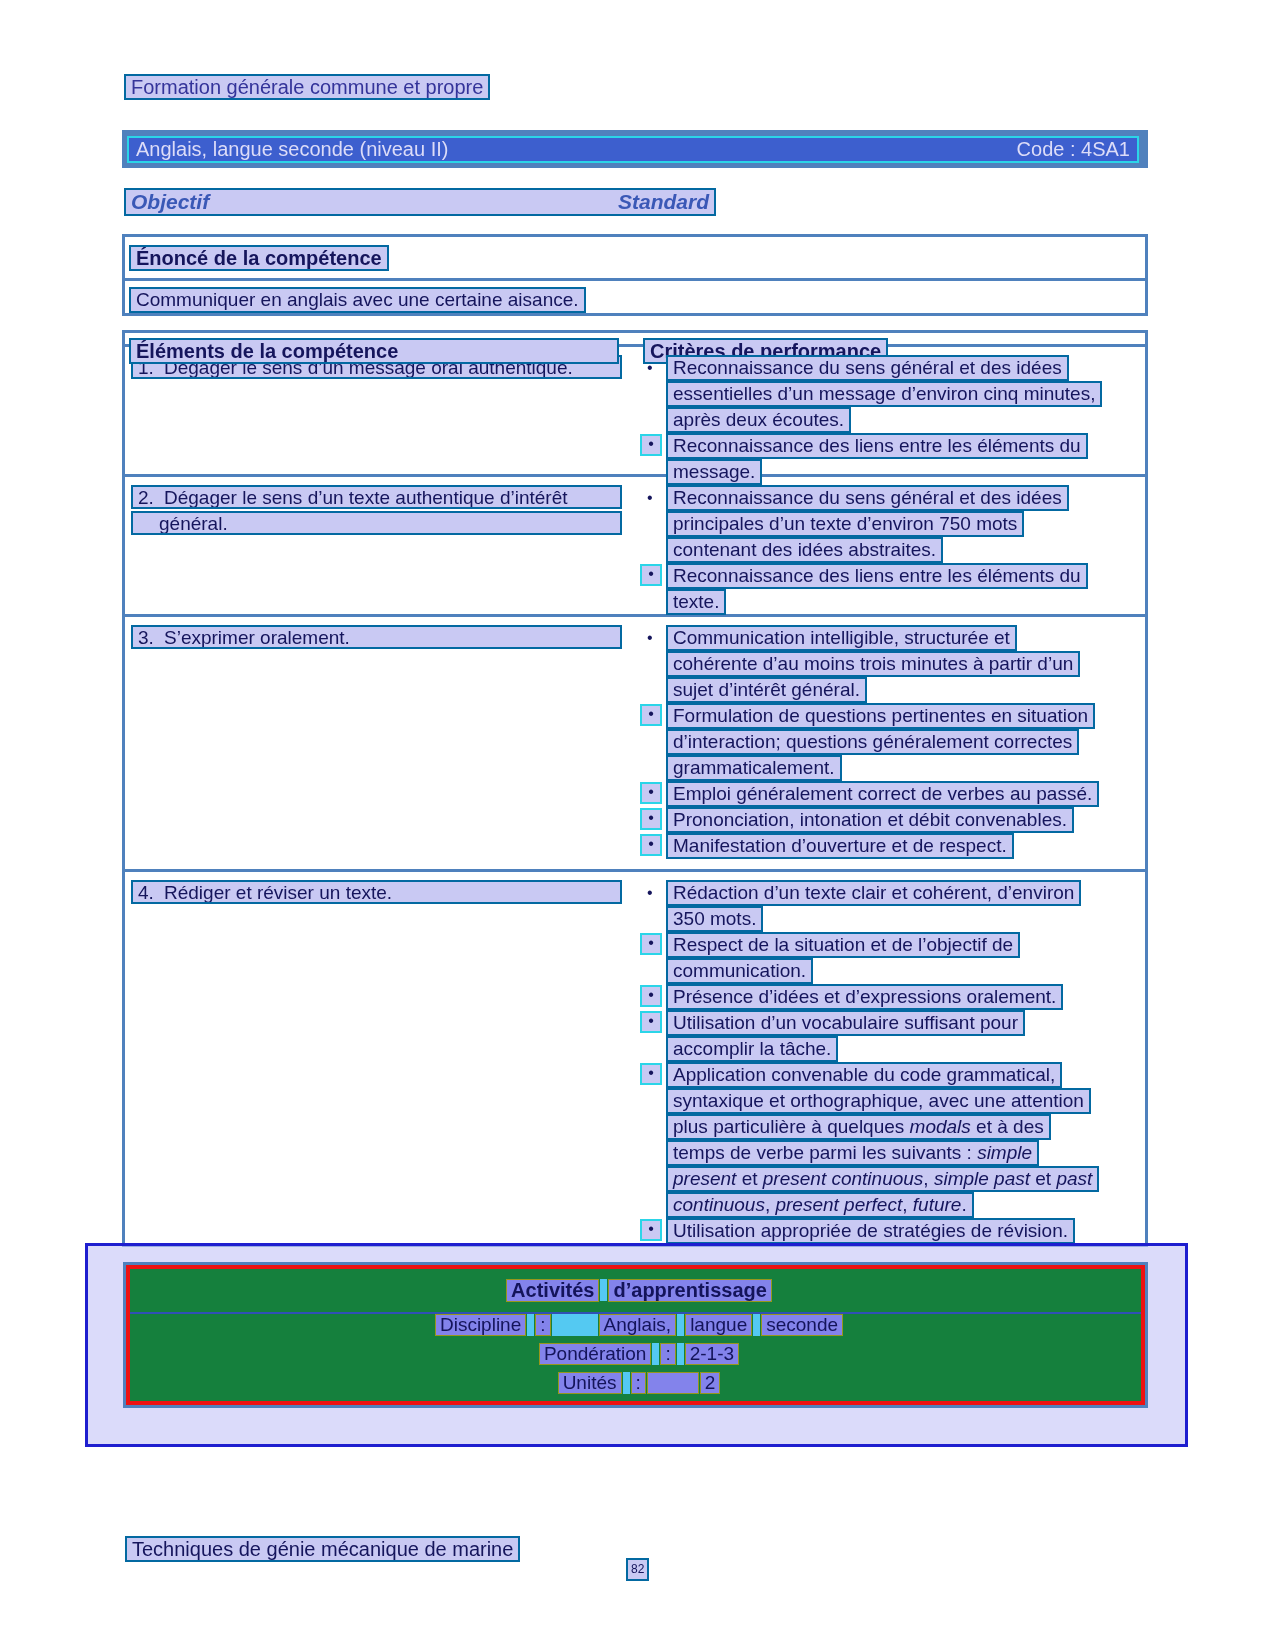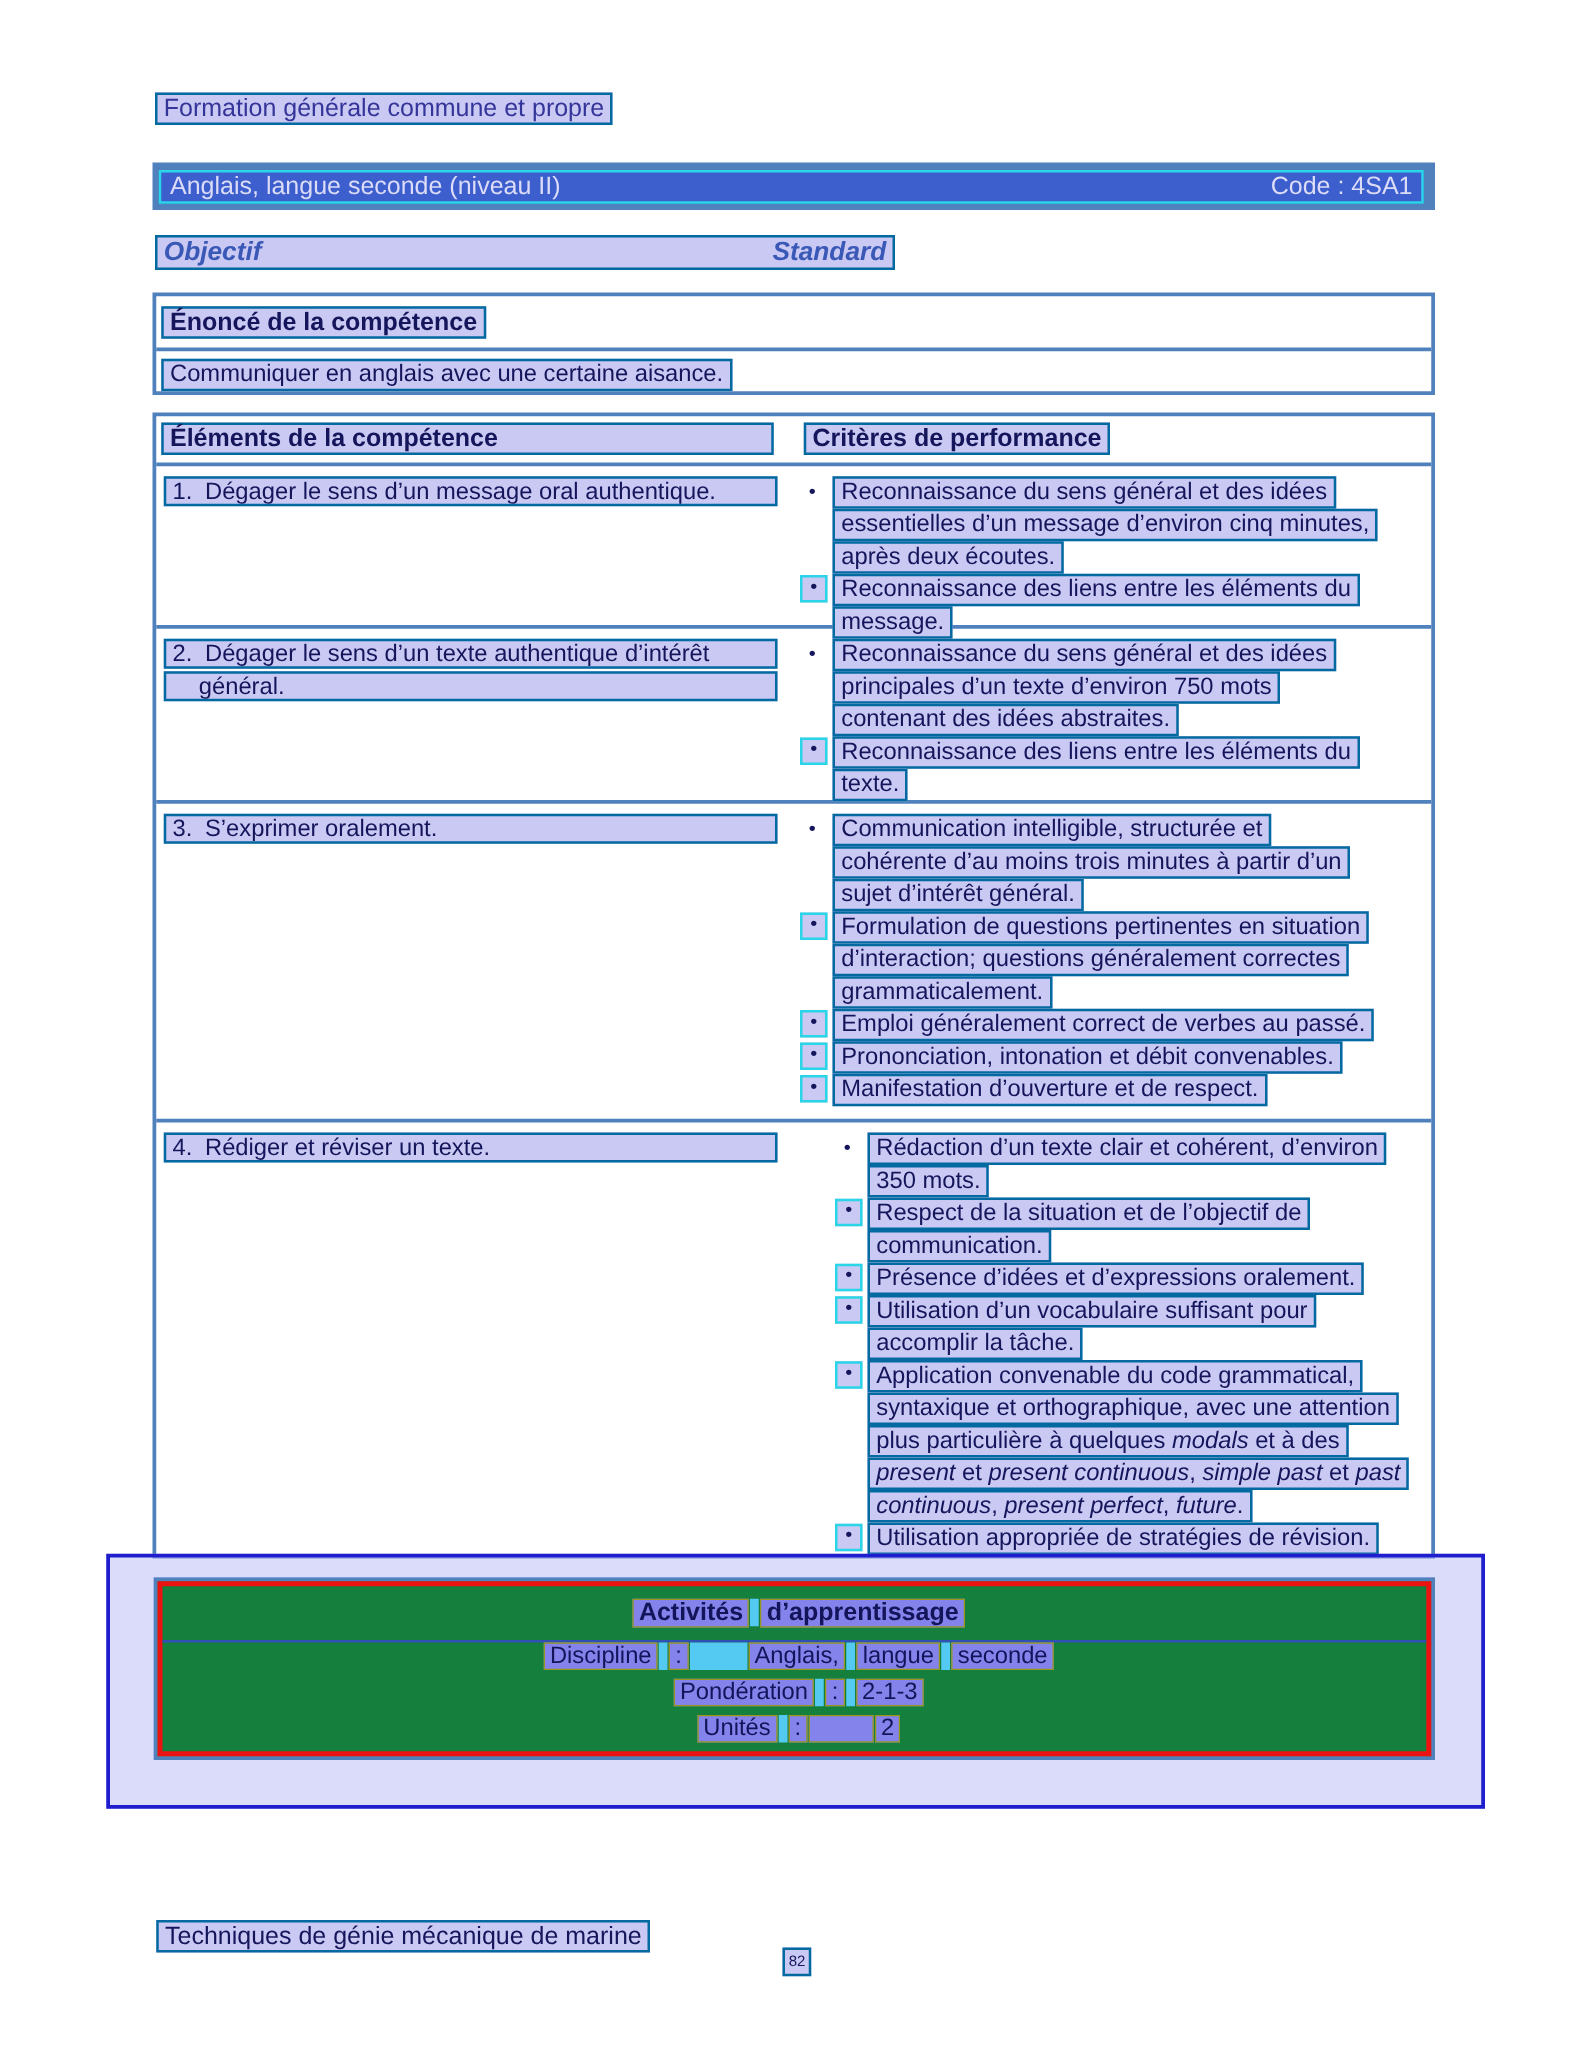--- a/index.html
+++ b/index.html
@@ -31,21 +31,21 @@
   .tbl{position:absolute;box-sizing:border-box;border:3px solid #4f81bd;background:#fff;}
   .enonce{left:122px;top:234px;width:1026px;height:82px;}
   .enonce .hd{box-sizing:border-box;height:44px;border-bottom:3px solid #4f81bd;padding:8px 0 2px 4px;}
   .enonce .bd{padding:6px 0 0 4px;}
 
   .comp{left:122px;top:330px;width:1026px;height:917px;display:flex;flex-direction:column;}
   .comp-hd{box-sizing:border-box;height:40px;border-bottom:3px solid #4f81bd;position:relative;}
   .comp-hd .left-h{position:absolute;left:4px;top:5px;width:490px;}
   .comp-hd .right-h{position:absolute;left:518px;top:5px;}
   .comp-row{display:flex;box-sizing:border-box;border-bottom:3px solid #4f81bd;}
-  .comp-row:last-child{border-bottom:none;flex:1;gap:28px;}
+  .comp-row:last-child{border-bottom:none;flex:1;}
   .cell-l{width:515px;box-sizing:border-box;padding:8px 6px 0 6px;}
   .cell-l .hl{display:block;width:491px;height:24px;margin-bottom:2px;overflow:hidden;}
   .cell-l .num{display:inline-block;width:26px;}
   .cell-l .cont{padding-left:26px;}
   .cell-r{flex:1;box-sizing:border-box;padding:8px 2px 0 0;}
   .crit-item{position:relative;padding-left:26px;}
   .crit-line{height:26px;}
   .bullet{position:absolute;left:7px;top:4px;font-size:16px;line-height:18px;color:#15155c;}
   .bullet.chipd{left:0;top:1px;box-sizing:border-box;width:22px;height:22px;text-align:center;
                 background:#c9c9f3;border:2px solid #2bd5e8;line-height:16px;}
@@ -202,20 +202,21 @@
             <div class="crit-item">
               <span class="bullet chipd">•</span>
               <div class="crit-line"><span class="hl"><span>Utilisation d’un vocabulaire suffisant pour</span></span></div>
               <div class="crit-line"><span class="hl"><span>accomplir la tâche.</span></span></div>
             </div>
             <div class="crit-item">
               <span class="bullet chipd">•</span>
               <div class="crit-line"><span class="hl"><span>Application convenable du code grammatical,</span></span></div>
               <div class="crit-line"><span class="hl"><span>syntaxique et orthographique, avec une attention</span></span></div>
               <div class="crit-line"><span class="hl"><span>plus particulière à quelques </span><i>modals</i><span> et à des</span></span></div>
+              <div class="crit-line"><span class="hl"><span>temps de verbe parmi les suivants : </span><i>simple</i></span></div>
               <div class="crit-line"><span class="hl"><i>present</i><span> et </span><i>present continuous</i><span>, </span><i>simple past</i><span> et </span><i>past</i></span></div>
               <div class="crit-line"><span class="hl"><i>continuous</i><span>, </span><i>present perfect</i><span>, </span><i>future</i><span>.</span></span></div>
             </div>
             <div class="crit-item">
               <span class="bullet chipd">•</span>
               <div class="crit-line"><span class="hl"><span>Utilisation appropriée de stratégies de révision.</span></span></div>
             </div>
           </div>
         </div>
       </div>

